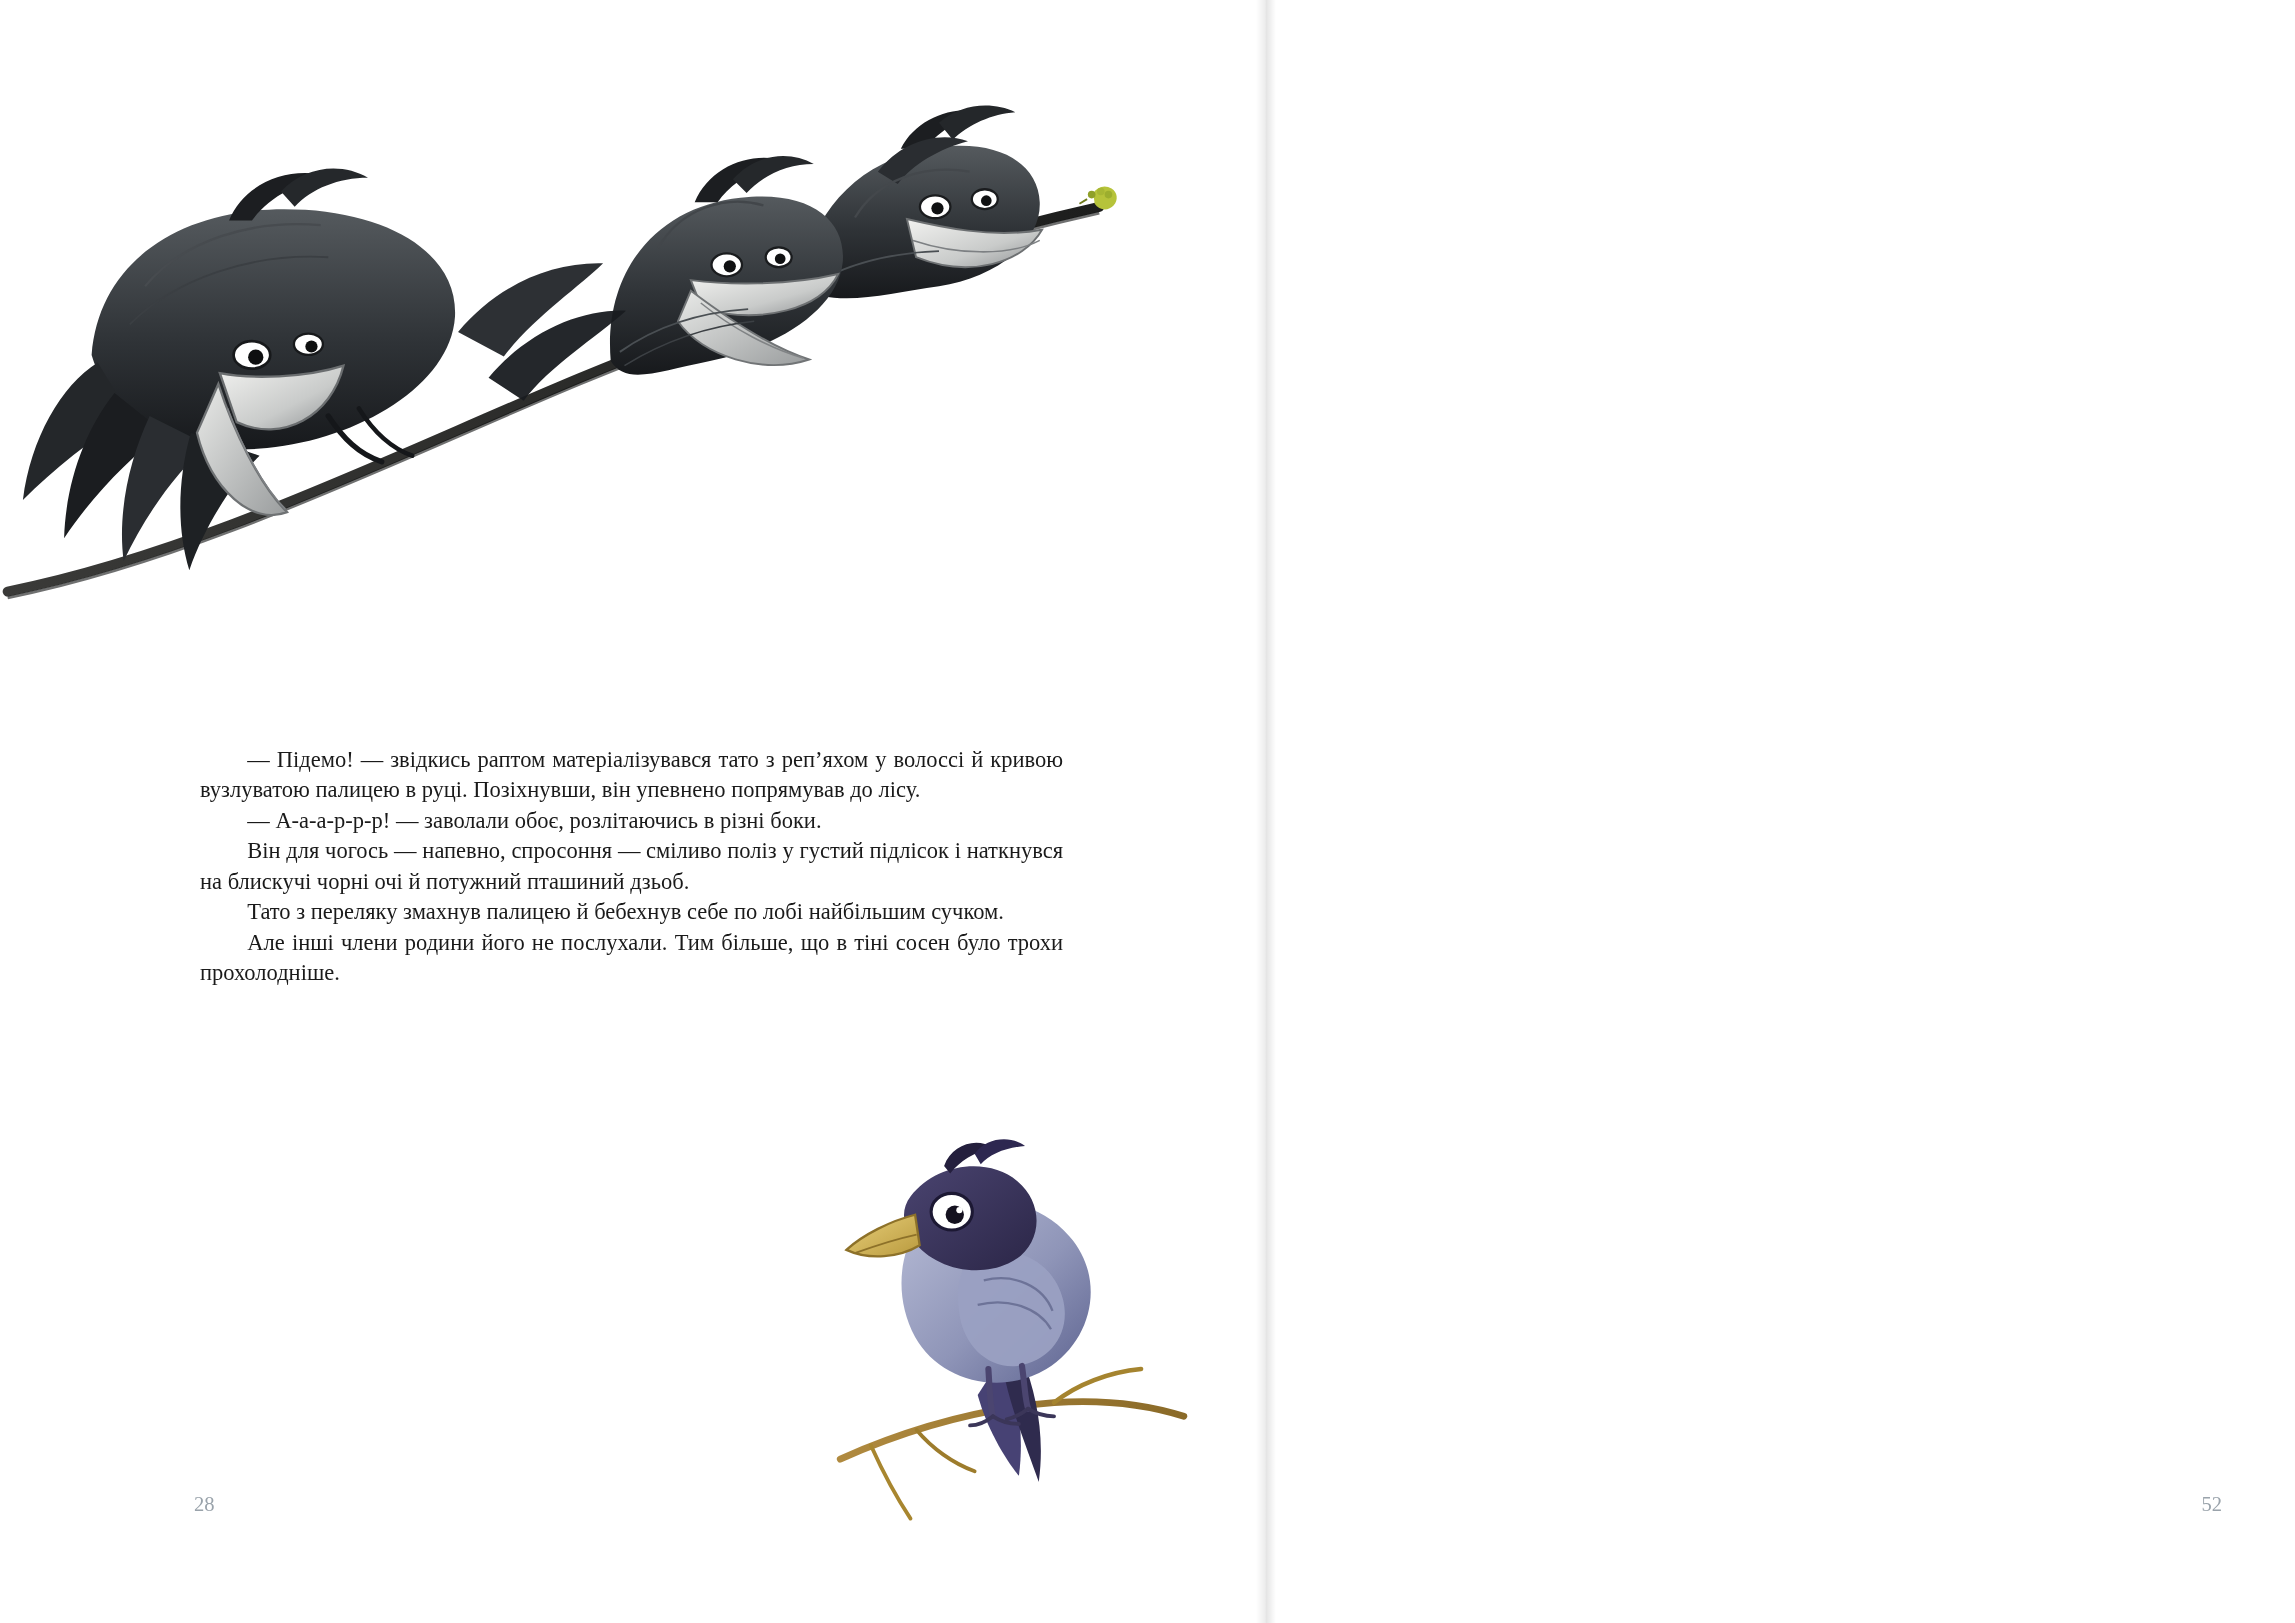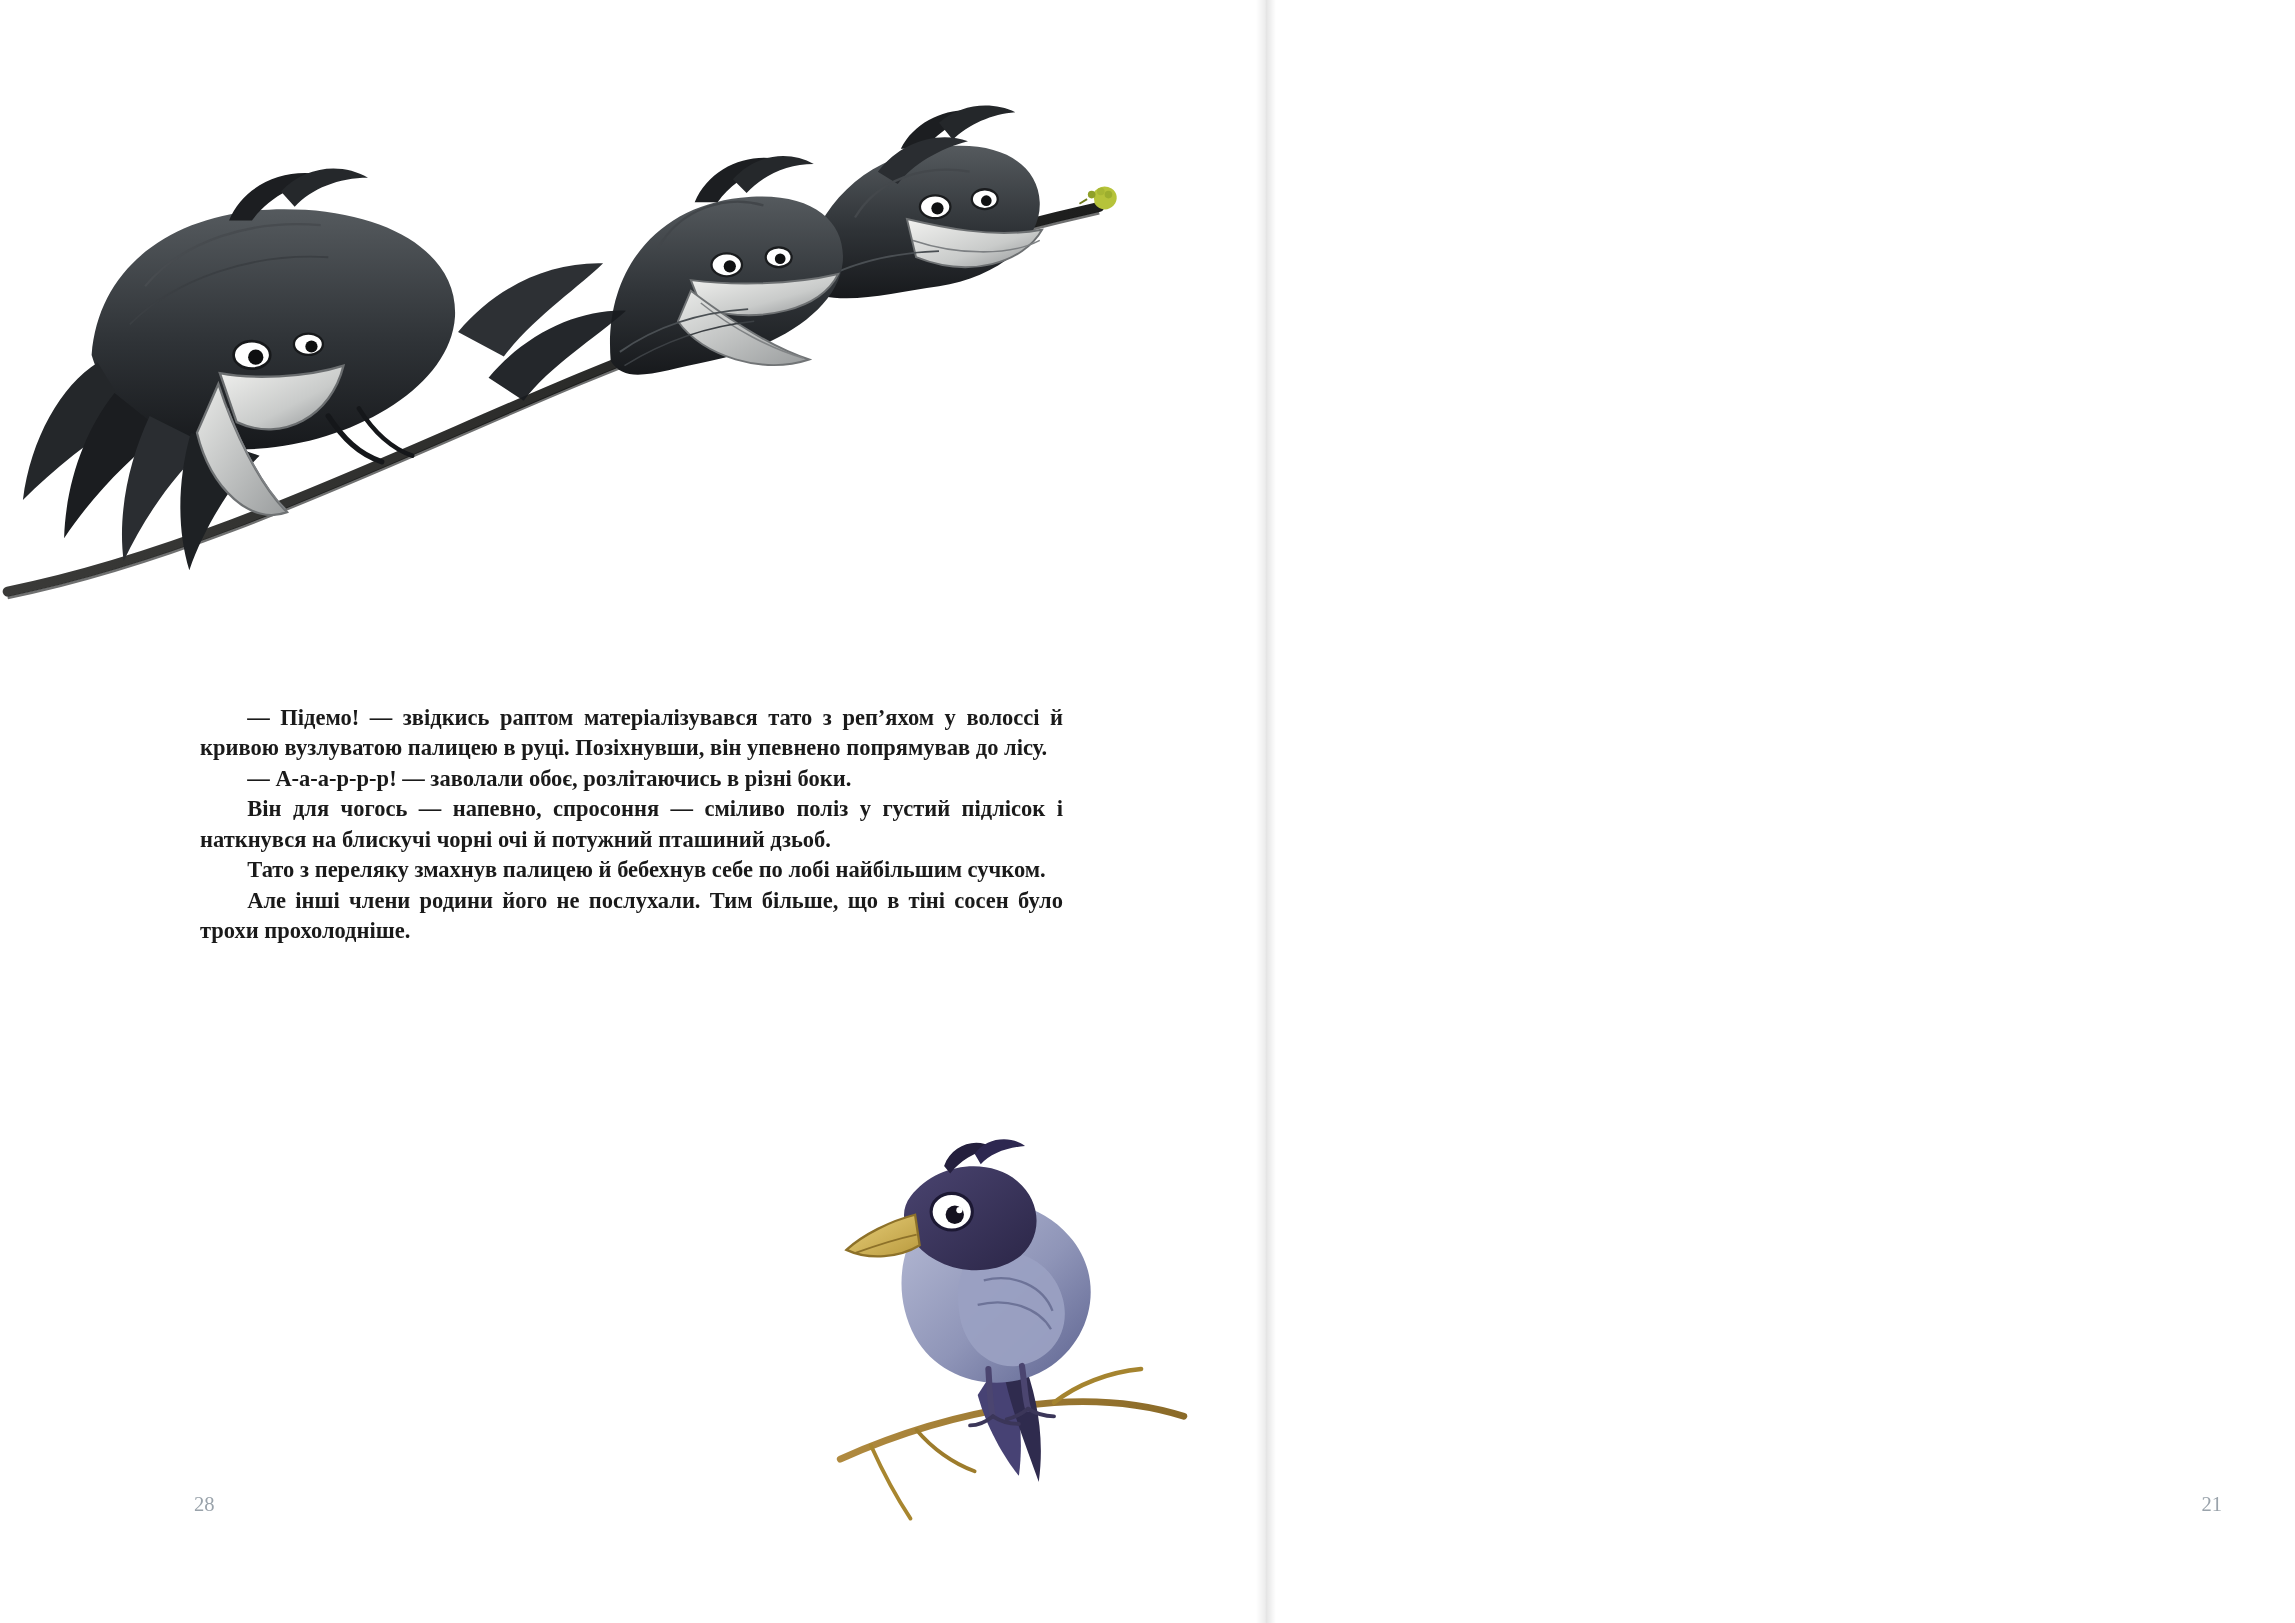--- a/index.html
+++ b/index.html
@@ -51,23 +51,22 @@
   }
   .col p {
     margin: 0;
   }
   .col p.ind {
     text-indent: 2.1em;
   }
 
   .left-col {
     left: 200px;
-    top: 703px;
+    top: 745px;
     width: 863px;
-    font-weight: bold;
   }
 
   
   .folio {
     position: absolute;
     font-size: 20.6px;
     color: #9aa3ab;
     font-family: "Liberation Serif", serif;
   }
   .folio-left  { left: 194px;  top: 1493px; }
@@ -266,18 +265,18 @@
       <path d="M220 414 C232 422, 244 424, 254 424" stroke="#3b3659" stroke-width="5" fill="none" stroke-linecap="round"></path>
       <path d="M266 404 C256 412, 246 416, 238 418" stroke="#3b3659" stroke-width="5" fill="none" stroke-linecap="round"></path>
       <path d="M266 404 C278 412, 290 414, 300 414" stroke="#3b3659" stroke-width="5" fill="none" stroke-linecap="round"></path>
     </svg>
 
     <div class="folio folio-left">28</div>
   </div>
 
   <div class="page page-right">
 
-    <div class="folio folio-right">21</div>
+    <div class="folio folio-right">52</div>
   </div>
 
   <div class="gutter-shadow"></div>
 </div>
 
 
 </body></html>

